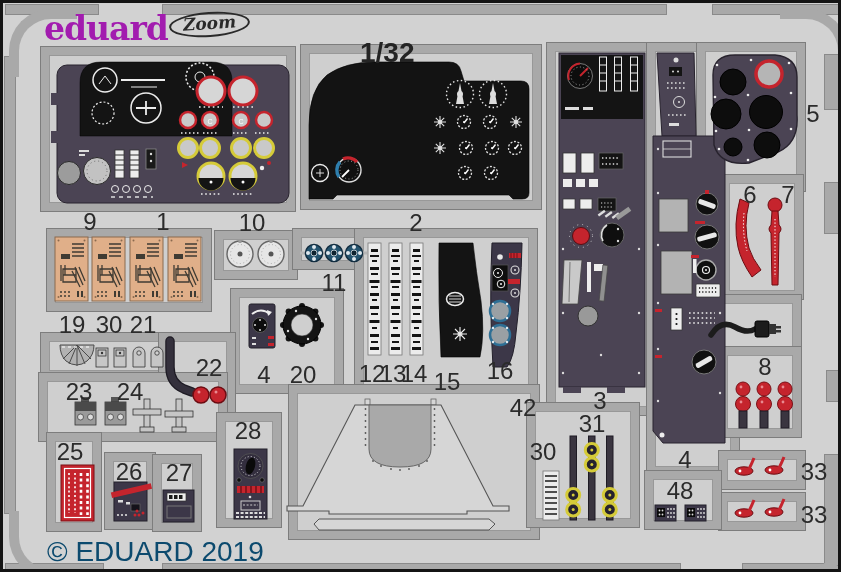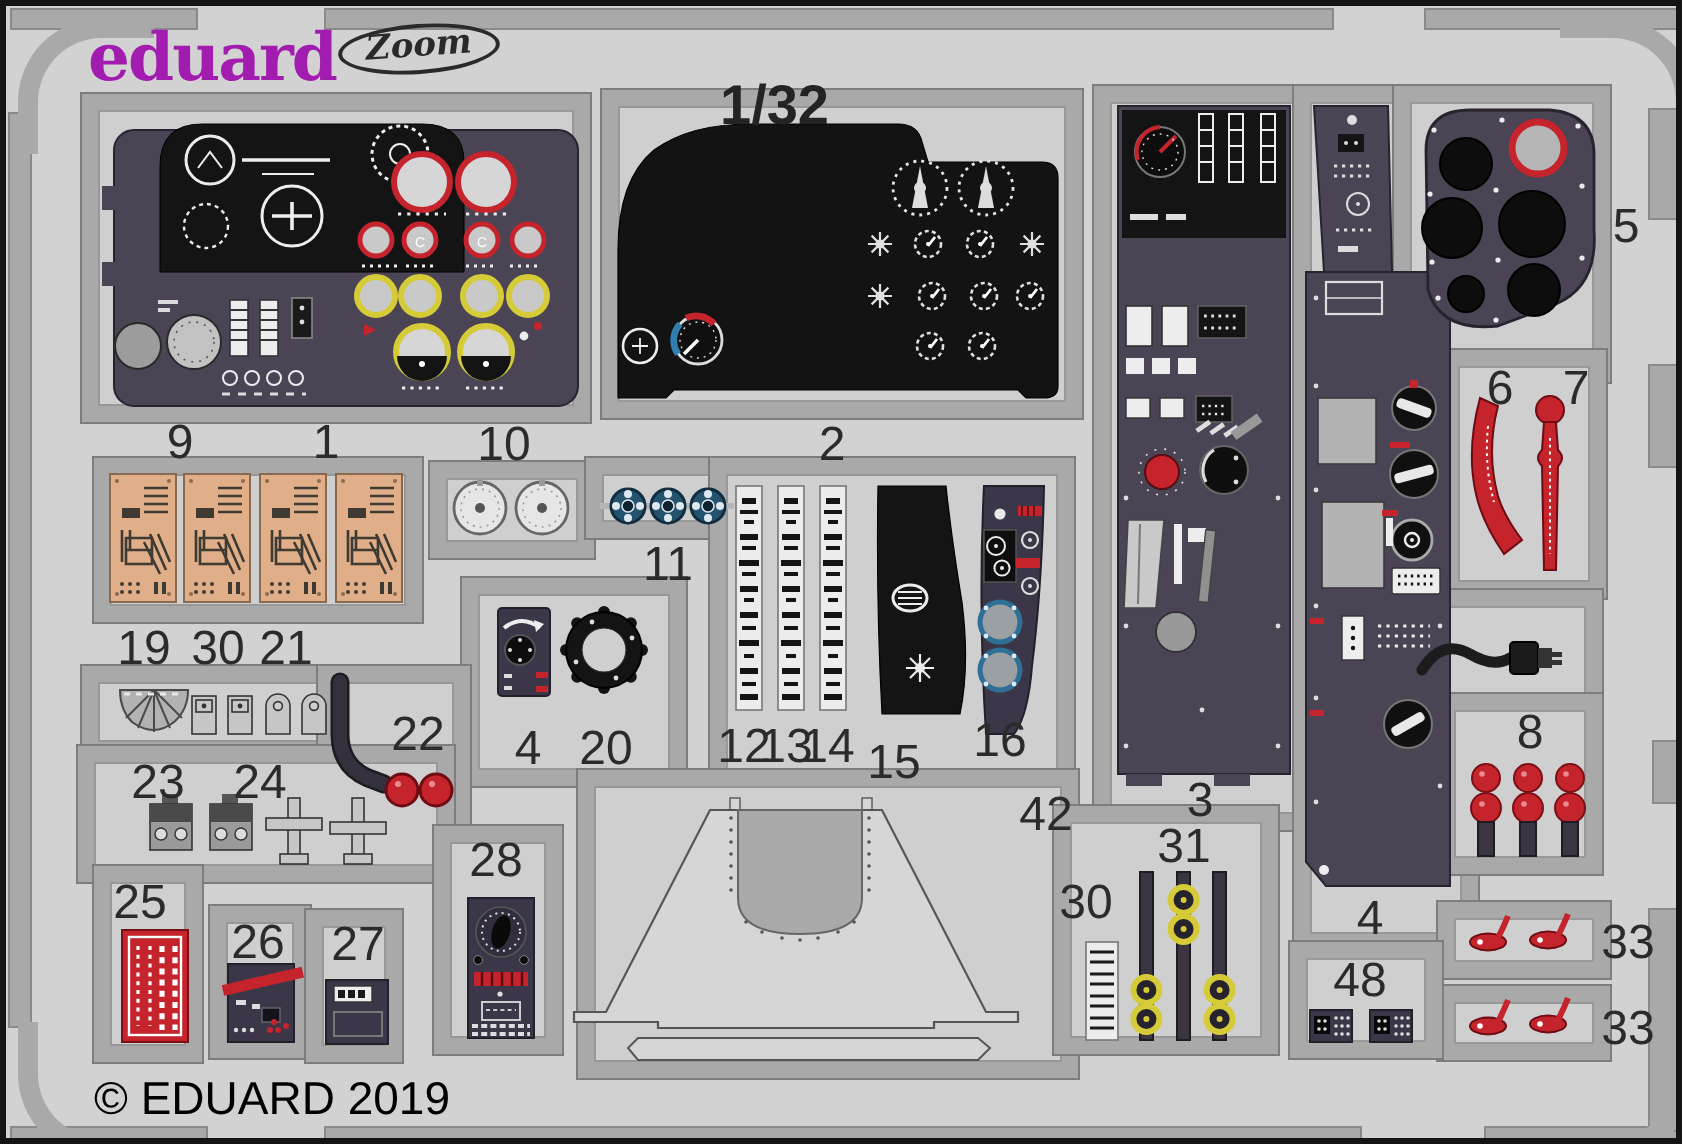--- a/index.html
+++ b/index.html
@@ -16,21 +16,21 @@
   .c-br{border-bottom-width:10px;border-right-width:10px;border-bottom-right-radius:42px;}
   svg.art{position:absolute;left:0;top:0;width:841px;height:572px;}
   .num{position:absolute;transform:translateX(-50%);font-size:24px;color:#2b2b2b;
        line-height:1;white-space:nowrap;}
   .hdr{position:absolute;font-weight:bold;font-size:28px;color:#242424;line-height:1;white-space:nowrap;margin-top:26px;}
   .brand{position:absolute;left:41px;top:9px;font-family:"DejaVu Serif",serif;font-weight:bold;
          font-size:33px;letter-spacing:-1px;color:#a21caf;line-height:1;}
   .zoomlogo{position:absolute;left:166px;top:9px;font-family:"DejaVu Serif",serif;font-style:italic;
          font-weight:bold;font-size:17px;color:#2a2a2a;border:2px solid #2a2a2a;border-radius:50%;
          padding:1px 12px 3px 12px;transform:rotate(-4deg);line-height:1;}
-  .ftr{position:absolute;font-size:23px;color:#000000;line-height:1;white-space:nowrap;}
+  .ftr{position:absolute;font-size:28px;color:#0c4a6e;line-height:1;white-space:nowrap;}
 </style>
 </head>
 <body>
 
 <div id="stage">
 
   <div class="edge" style="left:3px;top:2px;width:92px;height:9px"></div>
   <div class="edge" style="left:160px;top:2px;width:503px;height:9px"></div>
   <div class="edge" style="left:710px;top:2px;width:128px;height:9px"></div>
   <div class="edge" style="left:3px;top:561px;width:97px;height:9px"></div>

